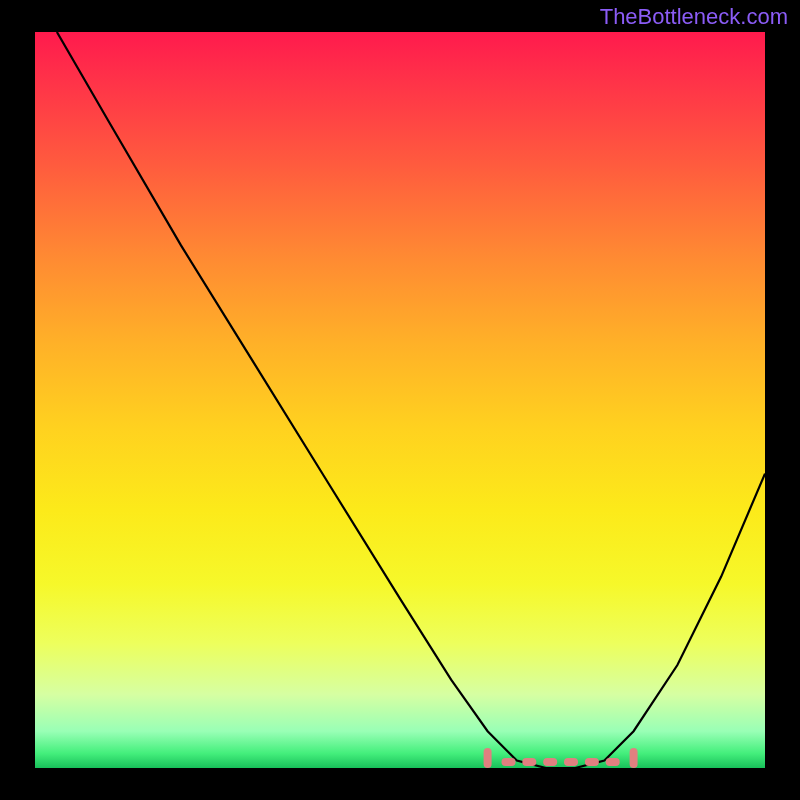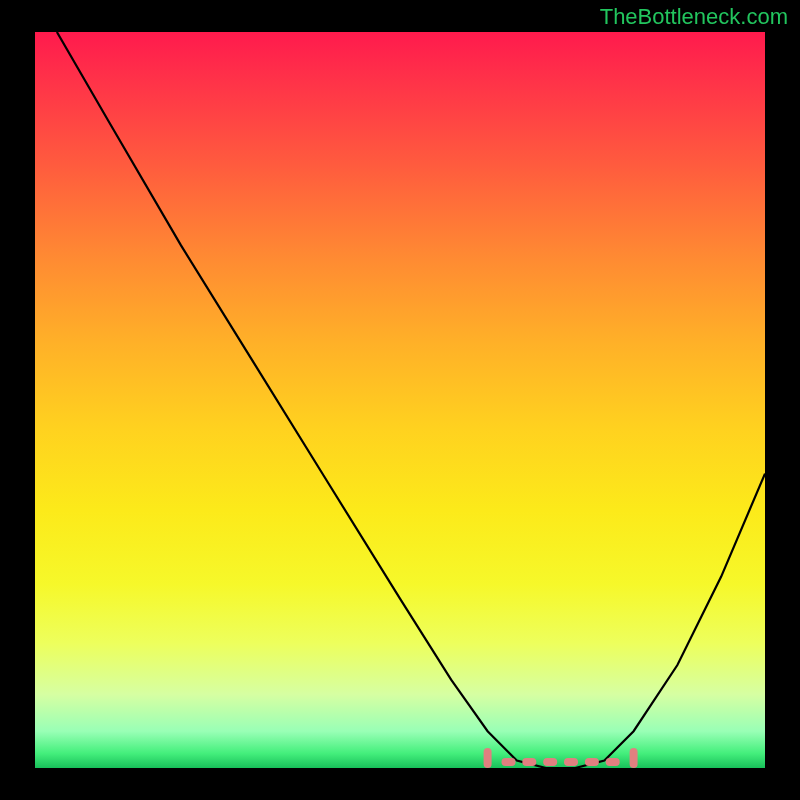--- a/index.html
+++ b/index.html
@@ -8,21 +8,21 @@
     width: 800px;
     height: 800px;
     background: #000;
     font-family: Arial, sans-serif;
     position: relative;
   }
   .watermark {
     position: absolute;
     top: 4px;
     right: 12px;
-    color: #22c55e;
+    color: #8b5cf6;
     font-size: 22px;
     z-index: 10;
   }
   .plot-area {
     position: absolute;
     left: 35px;
     top: 32px;
     width: 730px;
     height: 736px;
     background: linear-gradient(to bottom,

